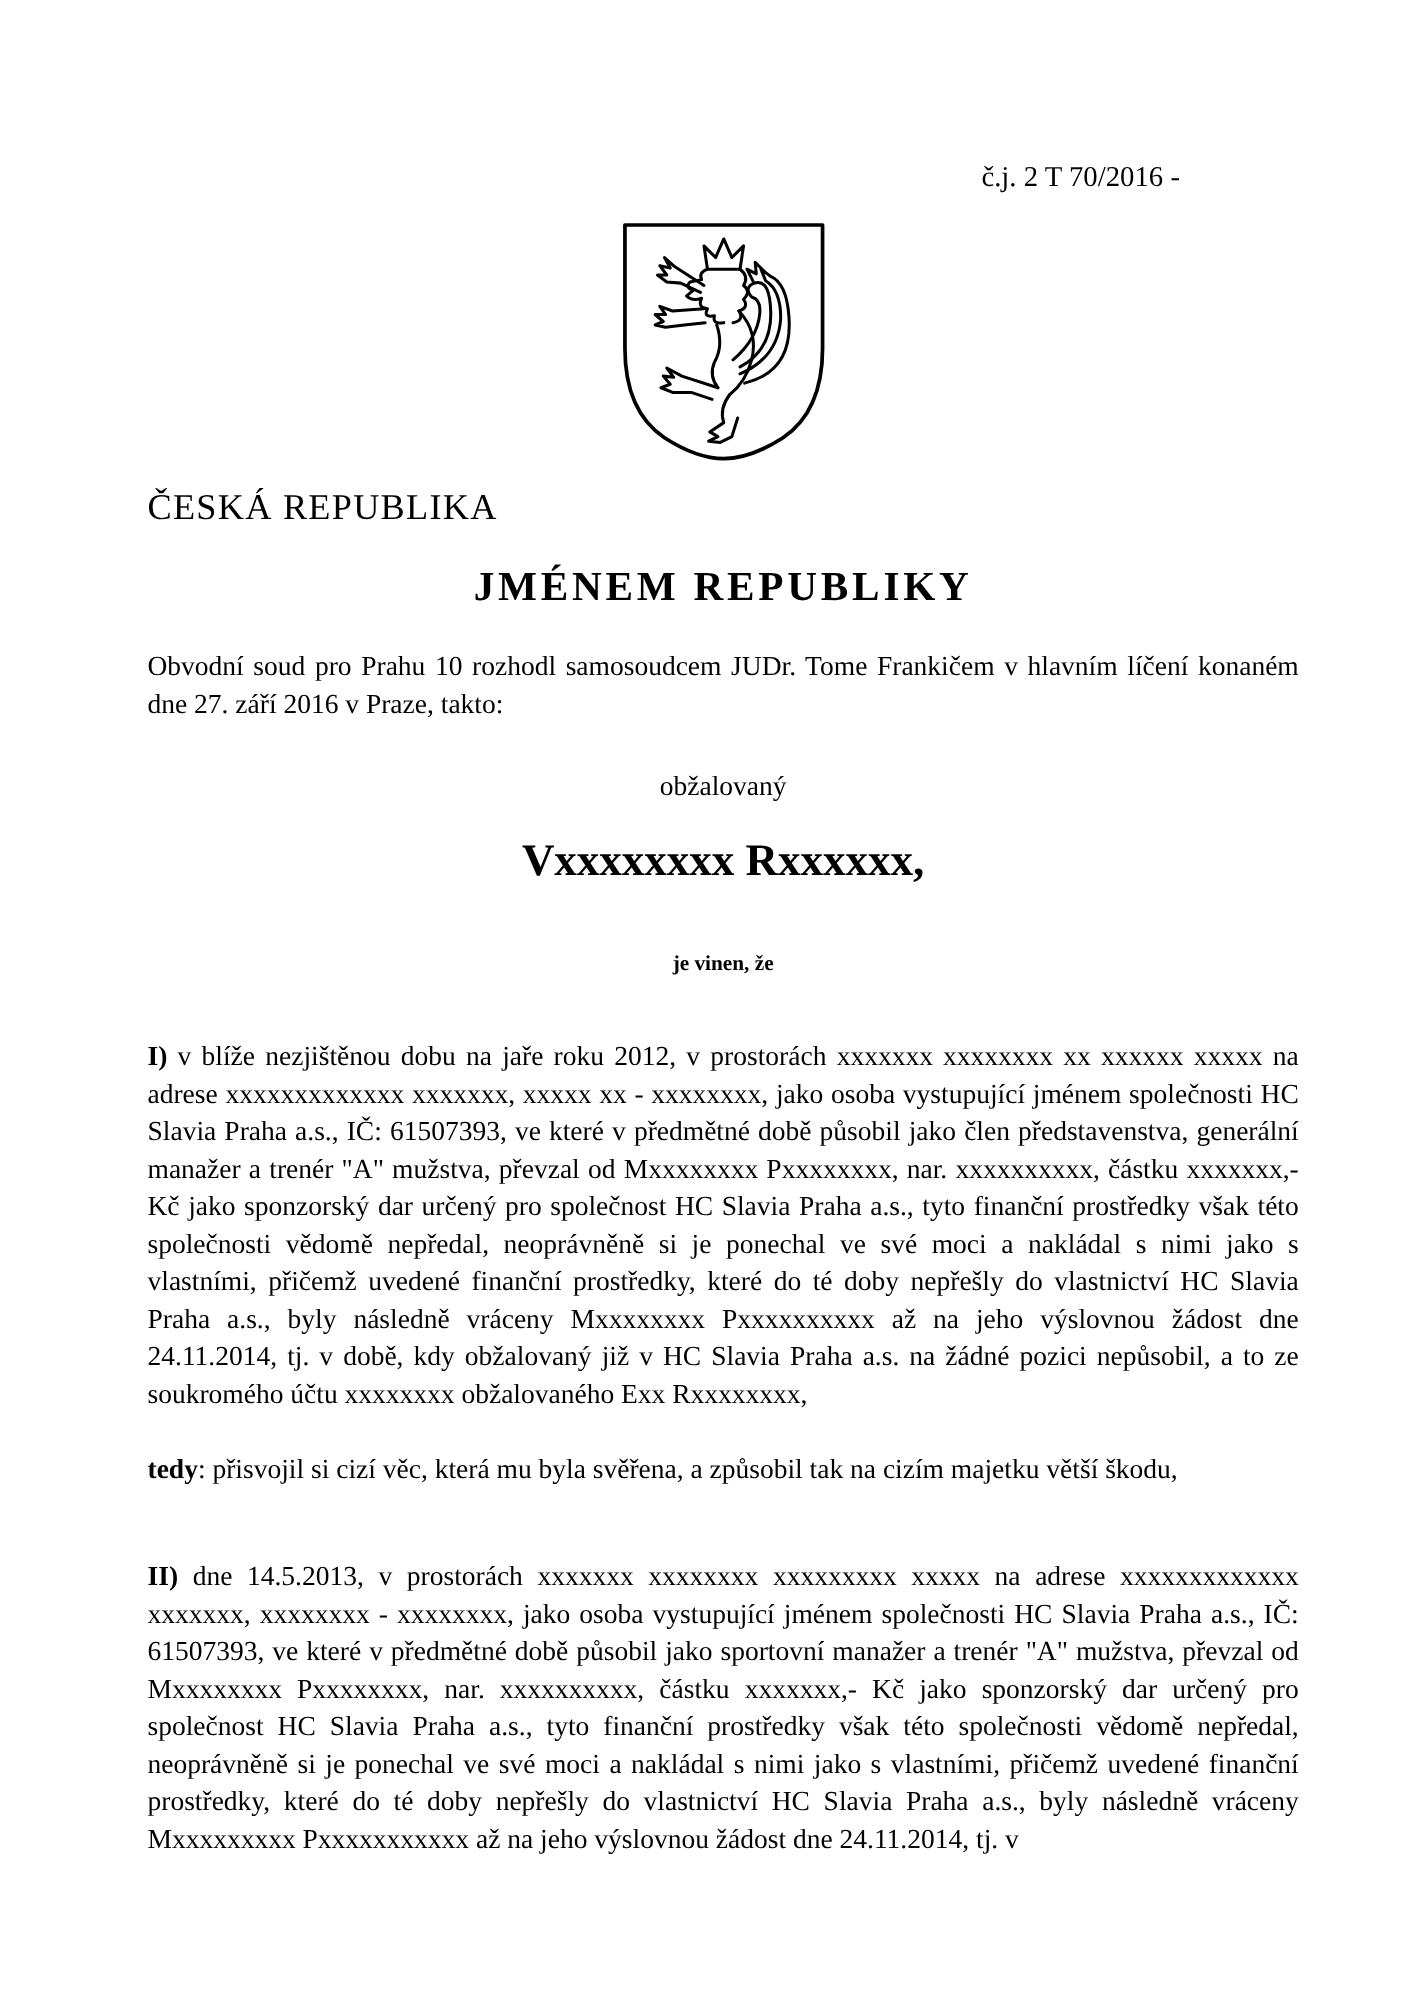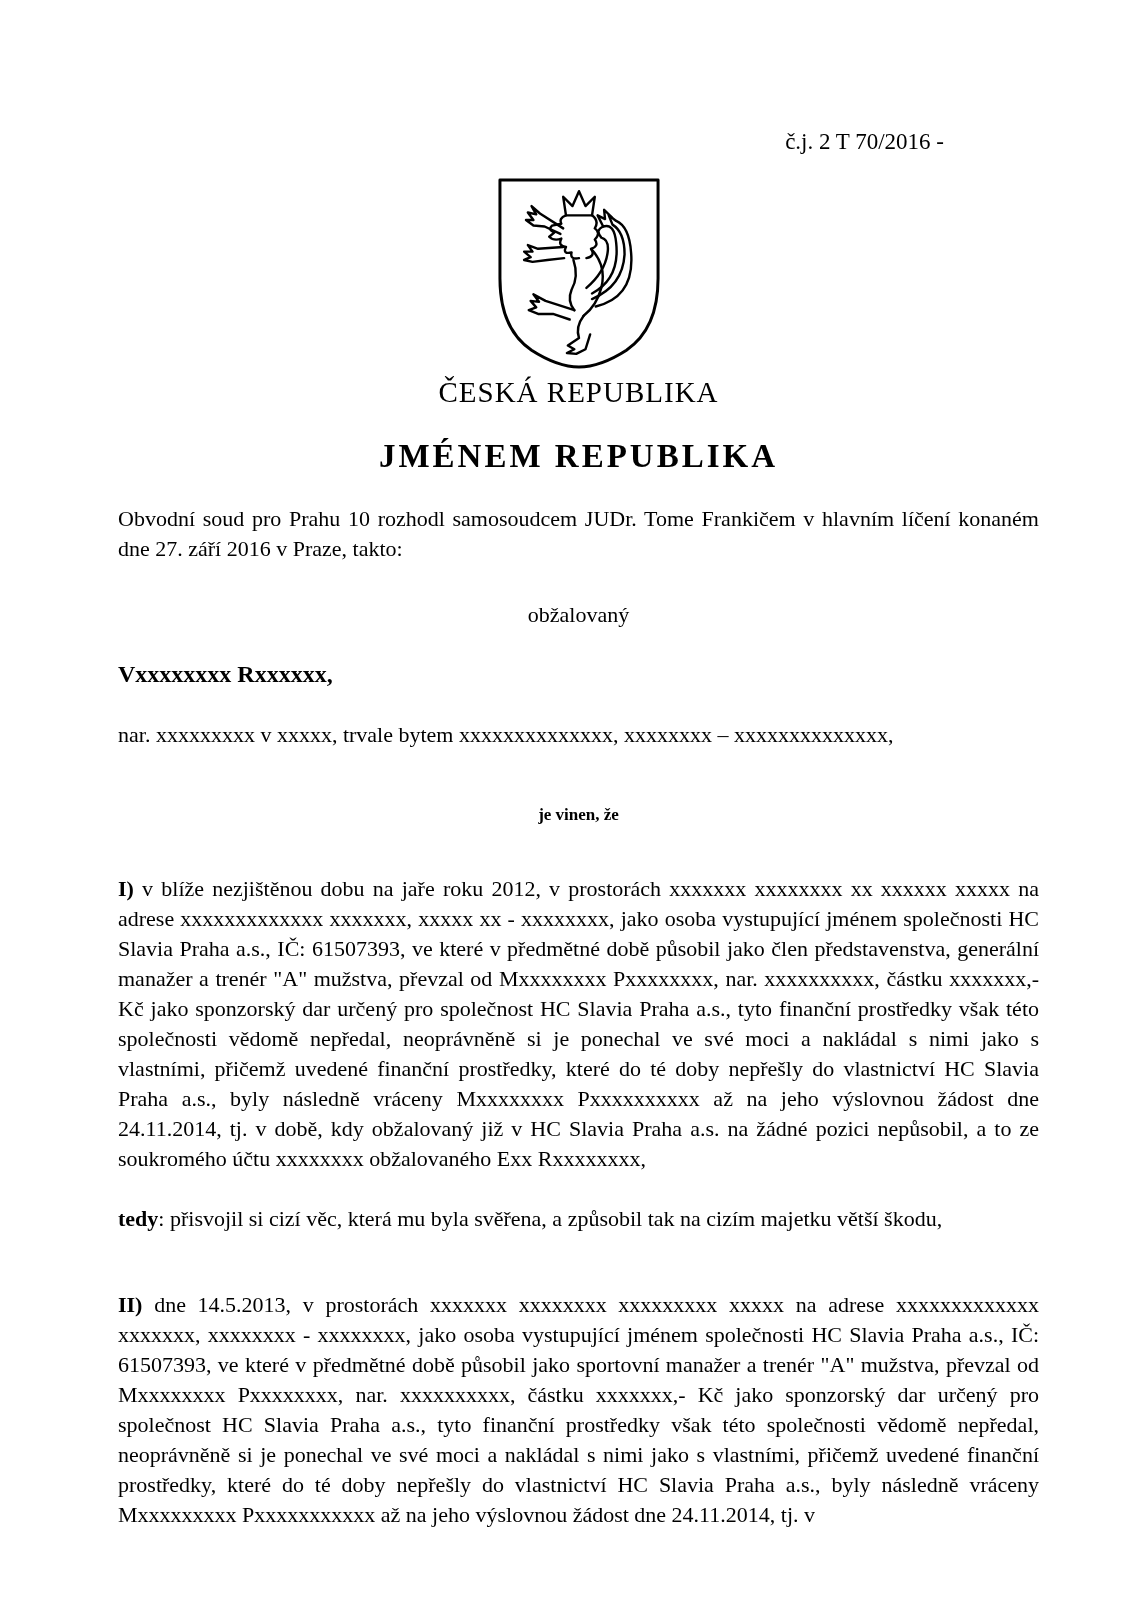--- a/index.html
+++ b/index.html
@@ -28,22 +28,21 @@
     padding-right: 95px;
     white-space: nowrap;
   }
   .coat {
     width: 186px;
     height: 198px;
     margin: 20px auto 0 auto;
   }
   .coat svg { display: block; }
   .country {
-    margin-top: 2px;
-    text-align: center;
+    margin-top: 16px;
     font-size: 29px;
     line-height: 36px;
     letter-spacing: 1px;
   }
   .title-main {
     margin-top: 24px;
     text-align: center;
     font-size: 33px;
     line-height: 40px;
     font-weight: bold;
@@ -60,21 +59,22 @@
   .body-text {
     font-size: 22px;
     line-height: 30px;
     text-align: justify;
     hyphens: none;
   }
   .intro { margin-top: 28px; }
   .defendant-label { margin-top: 36px; text-align: center; }
   .defendant-name {
     margin-top: 26px;
-    font-size: 24px;
+    text-align: center;
+    font-size: 36px;
     line-height: 36px;
     font-weight: bold;
   }
   .birth-line { margin-top: 28px; text-align: left; }
   .guilty-heading {
     margin-top: 50px;
     text-align: center;
     font-size: 17px;
     line-height: 30px;
     font-weight: bold;
@@ -118,29 +118,28 @@
 
       <path d="M118 142 Q160 132 156 84 Q154 56 140 50 L132 44 L136 54 Q149 62 149 86 Q147 120 114 134"></path>
 
       <path d="M126 56 L120 44 L128 48 L127 38 L135 46"></path>
     </svg>
   </div>
 
   <div class="country">ČESKÁ REPUBLIKA</div>
 
 
-  <div class="title-sub">JMÉNEM REPUBLIKA</div>
+  <div class="title-sub">JMÉNEM REPUBLIKY</div>
 
   <p class="body-text intro">Obvodní soud pro Prahu 10 rozhodl samosoudcem JUDr. Tome Frankičem v hlavním líčení konaném dne 27. září 2016 v Praze, takto:</p>
 
   <p class="body-text defendant-label">obžalovaný</p>
 
   <div class="defendant-name">Vxxxxxxxx Rxxxxxx,</div>
 
-  <p class="body-text birth-line">nar. xxxxxxxxx v xxxxx, trvale bytem xxxxxxxxxxxxxx, xxxxxxxx – xxxxxxxxxxxxxx,</p>
 
   <div class="guilty-heading">je vinen, že</div>
 
   <p class="body-text count-one"><span class="b">I)</span><span> v blíže nezjištěnou dobu na jaře roku 2012, v prostorách xxxxxxx xxxxxxxx xx xxxxxx xxxxx na adrese xxxxxxxxxxxxx xxxxxxx, xxxxx xx - xxxxxxxx, jako osoba vystupující jménem společnosti HC Slavia Praha a.s., IČ: 61507393, ve které v předmětné době působil jako člen představenstva, generální manažer a trenér "A" mužstva, převzal od Mxxxxxxxx Pxxxxxxxx, nar. xxxxxxxxxx, částku xxxxxxx,- Kč jako sponzorský dar určený pro společnost HC Slavia Praha a.s., tyto finanční prostředky však této společnosti vědomě nepředal, neoprávněně si je ponechal ve své moci a nakládal s nimi jako s vlastními, přičemž uvedené finanční prostředky, které do té doby nepřešly do vlastnictví HC Slavia Praha a.s., byly následně vráceny Mxxxxxxxx Pxxxxxxxxxx až na jeho výslovnou žádost dne 24.11.2014, tj. v době, kdy obžalovaný již v HC Slavia Praha a.s. na žádné pozici nepůsobil, a to ze soukromého účtu xxxxxxxx obžalovaného Exx Rxxxxxxxx,</span></p>
 
   <p class="body-text legal-conclusion"><span class="b">tedy</span><span>: přisvojil si cizí věc, která mu byla svěřena, a způsobil tak na cizím majetku větší škodu,</span></p>
 
   <p class="body-text count-two"><span class="b">II)</span><span> dne 14.5.2013, v prostorách xxxxxxx xxxxxxxx xxxxxxxxx xxxxx na adrese xxxxxxxxxxxxx xxxxxxx, xxxxxxxx - xxxxxxxx, jako osoba vystupující jménem společnosti HC Slavia Praha a.s., IČ: 61507393, ve které v předmětné době působil jako sportovní manažer a trenér "A" mužstva, převzal od Mxxxxxxxx Pxxxxxxxx, nar. xxxxxxxxxx, částku xxxxxxx,- Kč jako sponzorský dar určený pro společnost HC Slavia Praha a.s., tyto finanční prostředky však této společnosti vědomě nepředal, neoprávněně si je ponechal ve své moci a nakládal s nimi jako s vlastními, přičemž uvedené finanční prostředky, které do té doby nepřešly do vlastnictví HC Slavia Praha a.s., byly následně vráceny Mxxxxxxxxx Pxxxxxxxxxxx až na jeho výslovnou žádost dne 24.11.2014, tj. v</span></p>
 
 </div>

